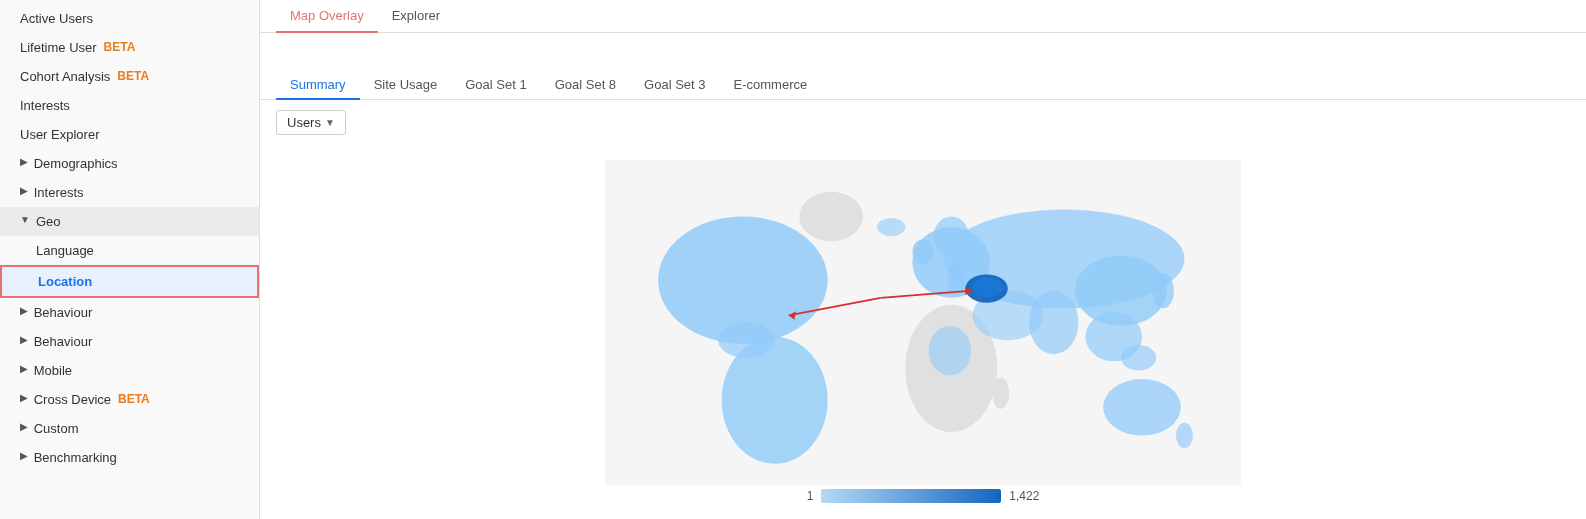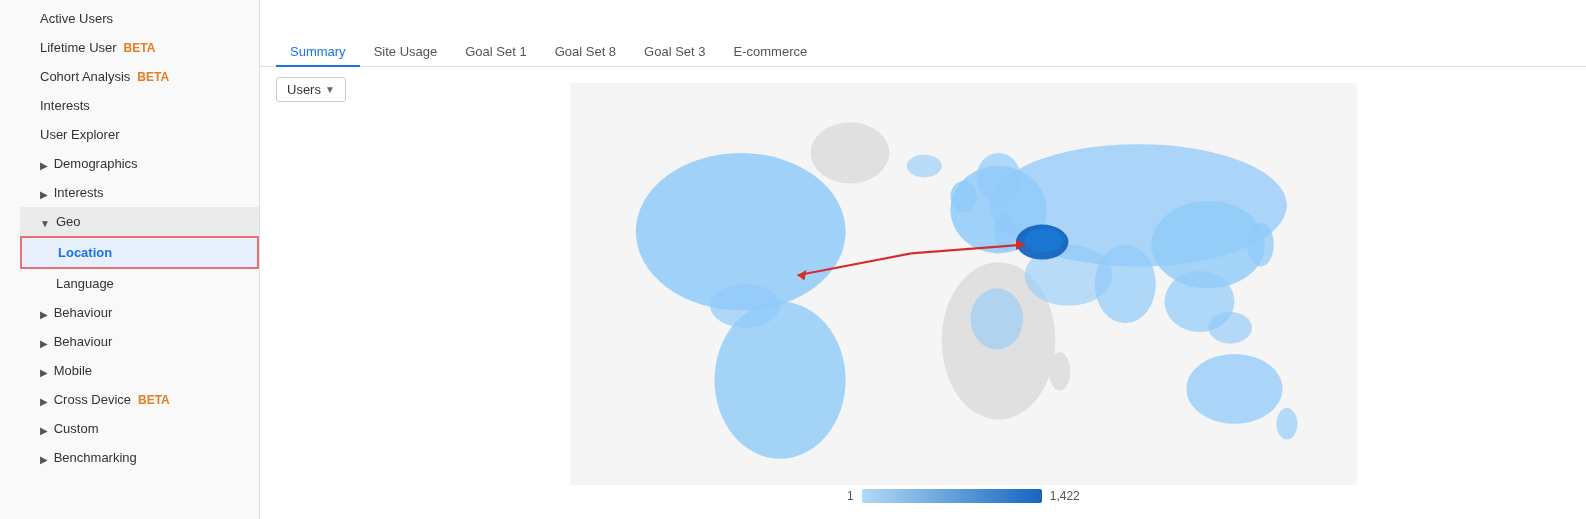--- a/index.html
+++ b/index.html
@@ -13,23 +13,22 @@
       border-right: 1px solid #e0e0e0;
       overflow-y: auto;
       padding: 4px 0;
     }
     .sidebar-item {
       padding: 7px 16px 7px 20px;
       cursor: pointer;
       color: #333;
       font-size: 13px;
       display: flex;
-      align-items: flex-end;
+      align-items: flex-start;
       gap: 4px;
-      margin-left: 20px;
     }
     .sidebar-item.active {
       background: #e8f0fe;
       border: 2px solid #e57373;
       color: #1a73e8;
       font-weight: bold;
     }
     .sidebar-item .chevron {
       font-size: 10px;
       color: #555;
@@ -94,21 +93,21 @@
     }
     .sub-tab.active {
       color: #1a73e8;
       border-bottom: 2px solid #1a73e8;
     }
 
     
     #content {
       flex: 1;
       display: flex;
-      flex-direction: row;
+      flex-direction: column;
       padding: 10px 16px;
       overflow: hidden;
       position: relative;
       gap: 11px;
     }
 
     
     .dropdown-btn {
       display: inline-flex;
       align-items: center;
@@ -182,26 +181,26 @@
       <span>Demographics</span>
     </div>
     <div class="sidebar-item">
       <span class="chevron">▶</span>
       <span>Interests</span>
     </div>
     <div class="sidebar-item" style="background: rgb(235, 235, 235);">
       <span class="chevron">▼</span>
       <span>Geo</span>
     </div>
+    <div class="sidebar-item indent">
+      <span>Language</span>
+    </div>
     <div class="sidebar-item indent active">
       <span>Location</span>
     </div>
-    <div class="sidebar-item indent">
-      <span>Language</span>
-    </div>
     <div class="sidebar-item">
       <span class="chevron">▶</span>
       <span>Behaviour</span>
     </div>
     <div class="sidebar-item">
       <span class="chevron">▶</span>
       <span>Behaviour</span>
     </div>
     <div class="sidebar-item">
       <span class="chevron">▶</span>
@@ -217,20 +216,24 @@
       <span>Custom</span>
     </div>
     <div class="sidebar-item">
       <span class="chevron">▶</span>
       <span>Benchmarking</span>
     </div>
   </div>
 
 <div id="main">
 
+  <div id="tab-bar">
+  <div class="view-tab active">Map Overlay</div>
+      <div class="view-tab">Explorer</div>
+    </div>
 
   <div id="sub-tab-bar">
   <div class="sub-tab active">Summary</div>
       <div class="sub-tab">Site Usage</div>
       <div class="sub-tab">Goal Set 1</div>
       <div class="sub-tab">Goal Set 8</div>
       <div class="sub-tab">Goal Set 3</div>
       <div class="sub-tab">E-commerce</div>
     </div>
 

